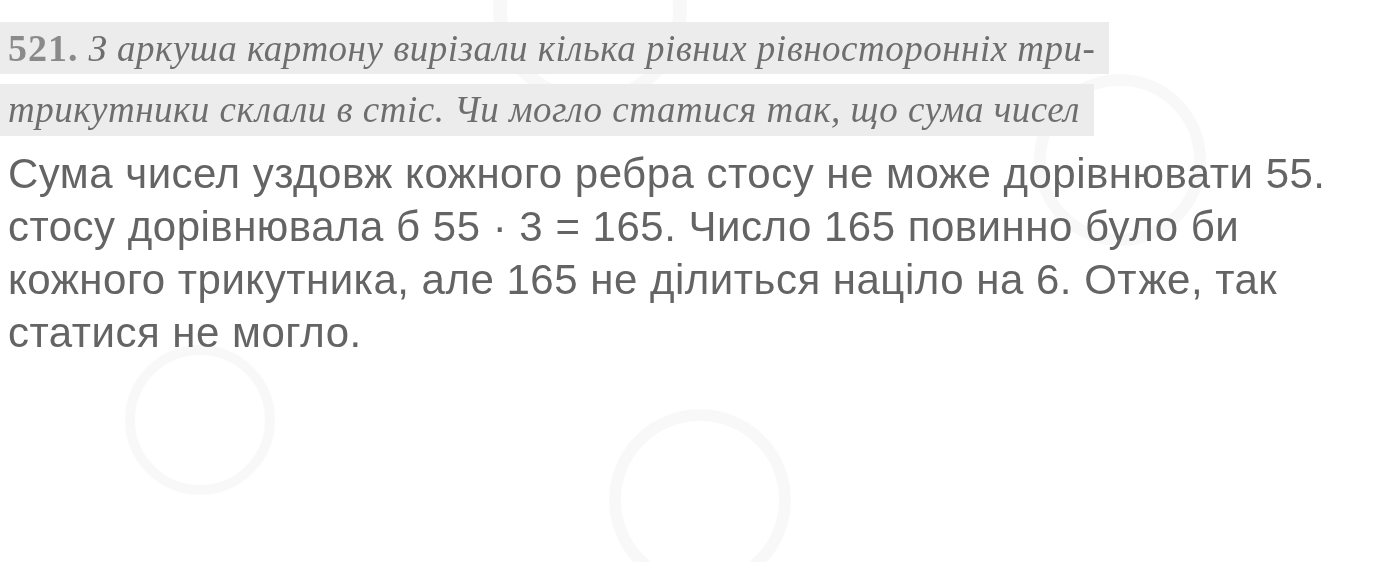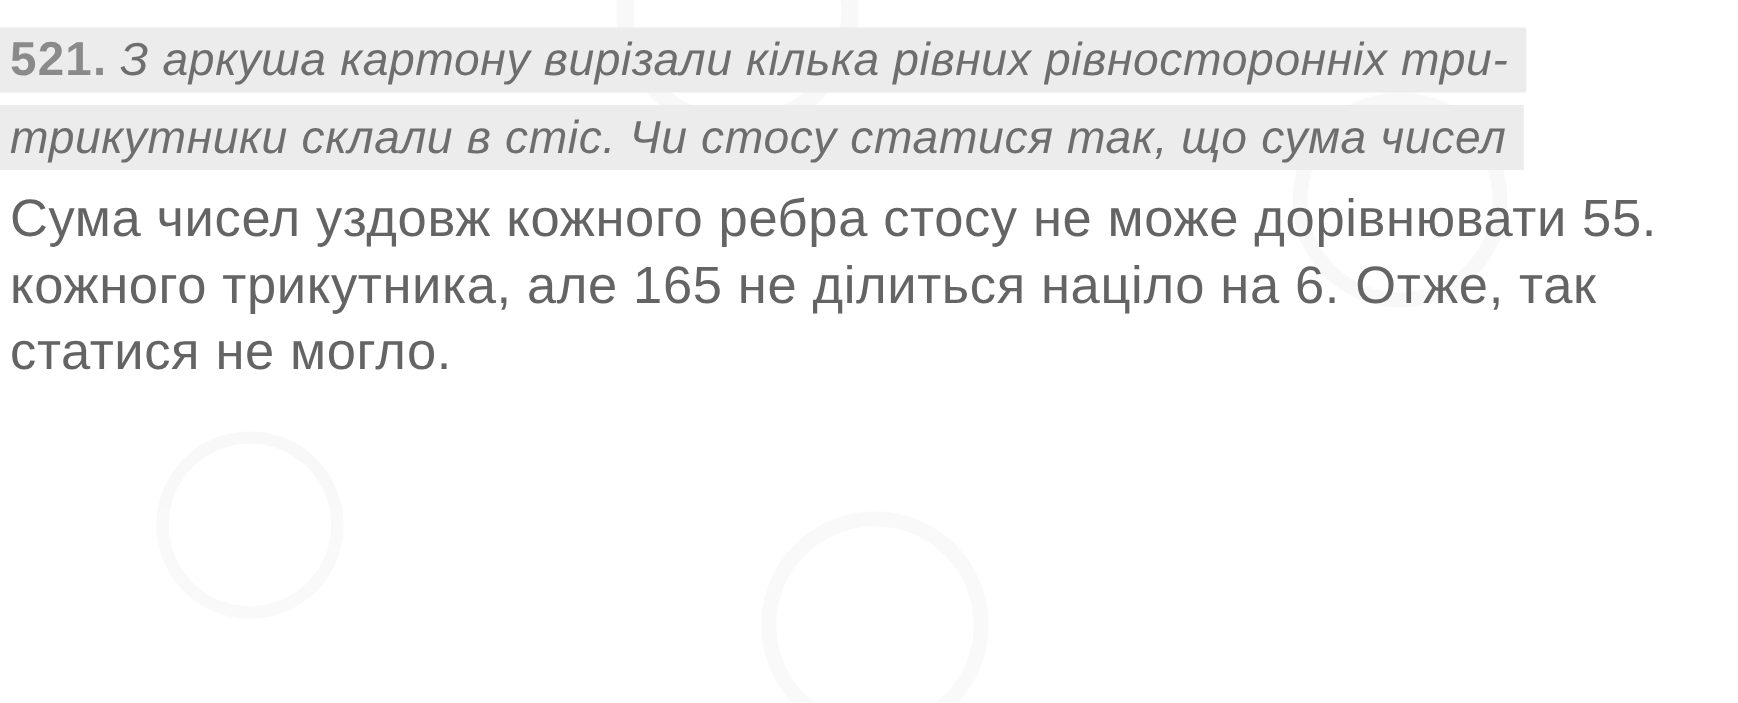--- a/index.html
+++ b/index.html
@@ -19,21 +19,21 @@
   .page {
     position: relative;
     width: 1390px; height: 562px;
     padding-top: 22px;
   }
   .watermark {
     position: absolute; inset: 0;
     pointer-events: none;
     opacity: 0.06;
   }
-  .problem-block { position: relative; z-index: 1; }
+  .problem-block { position: relative; z-index: 1; font-family: Liberation Serif, serif; }
   .problem-line {
     line-height: 52px;
     margin-bottom: 2px;
     white-space: nowrap;
   }
   .hl {
     display: inline-block;
     background: var(--highlight);
     padding: 0 14px 0 8px;
     height: 52px;
@@ -73,23 +73,24 @@
     <circle cx="1120" cy="160" r="80" fill="none" stroke="#999" stroke-width="12"></circle>
     <circle cx="700" cy="500" r="85" fill="none" stroke="#999" stroke-width="12"></circle>
     <circle cx="200" cy="420" r="70" fill="none" stroke="#999" stroke-width="10"></circle>
   </svg>
 
   <div class="problem-block">
     <div class="problem-line">
       <span class="hl"><span class="problem-number">521.</span><span class="problem-text">З аркуша картону вирізали кілька рівних рівносторонніх три-</span></span>
     </div>
     <div class="problem-line">
-      <span class="hl"><span class="problem-text">трикутники склали в стіс. Чи стосу статися так, що сума чисел</span></span>
+      <span class="hl"><span class="problem-text">трикутники склали в стіс. Чи могло статися так, що сума чисел</span></span>
     </div>
   </div>
 
   <div class="solution-block">
     <div class="solution-line">Сума чисел уздовж кожного ребра стосу не може дорівнювати 55.</div>
+    <div class="solution-line">стосу дорівнювала б 55 · 3 = 165. Число 165 повинно було би</div>
     <div class="solution-line">кожного трикутника, але 165 не ділиться націло на 6. Отже, так</div>
     <div class="solution-line">статися не могло.</div>
   </div>
 
 </div>
 
 </body></html>

